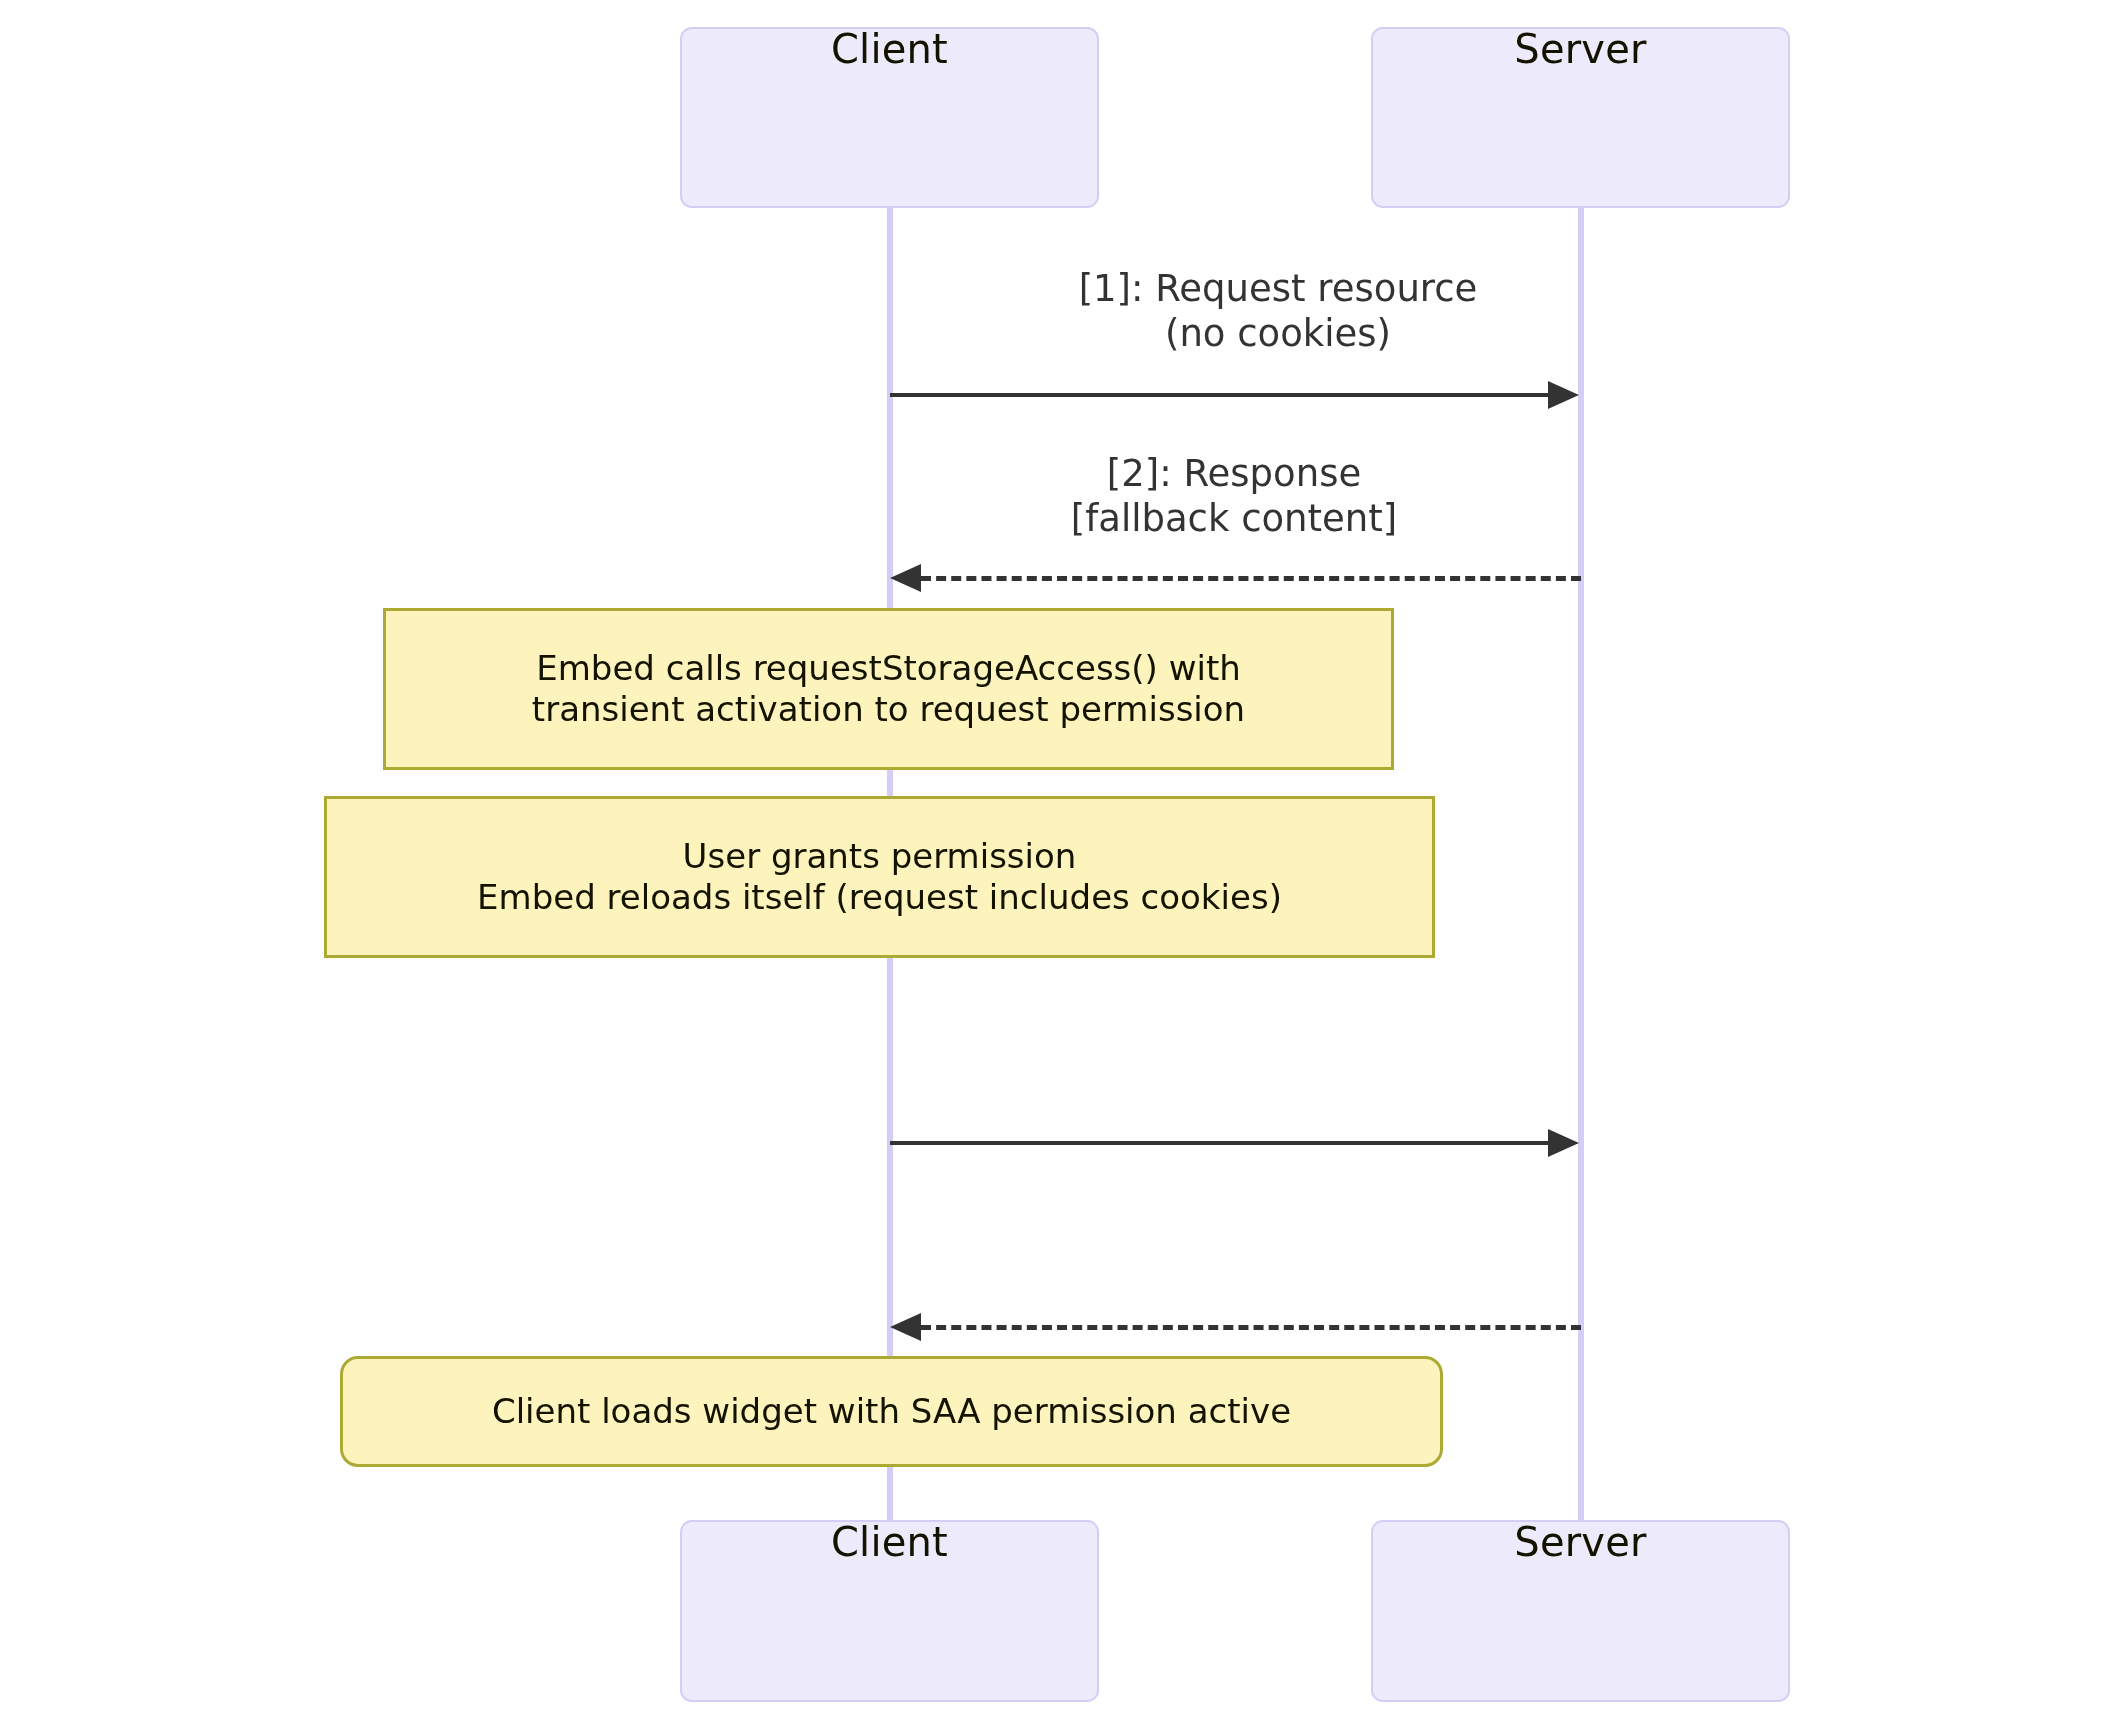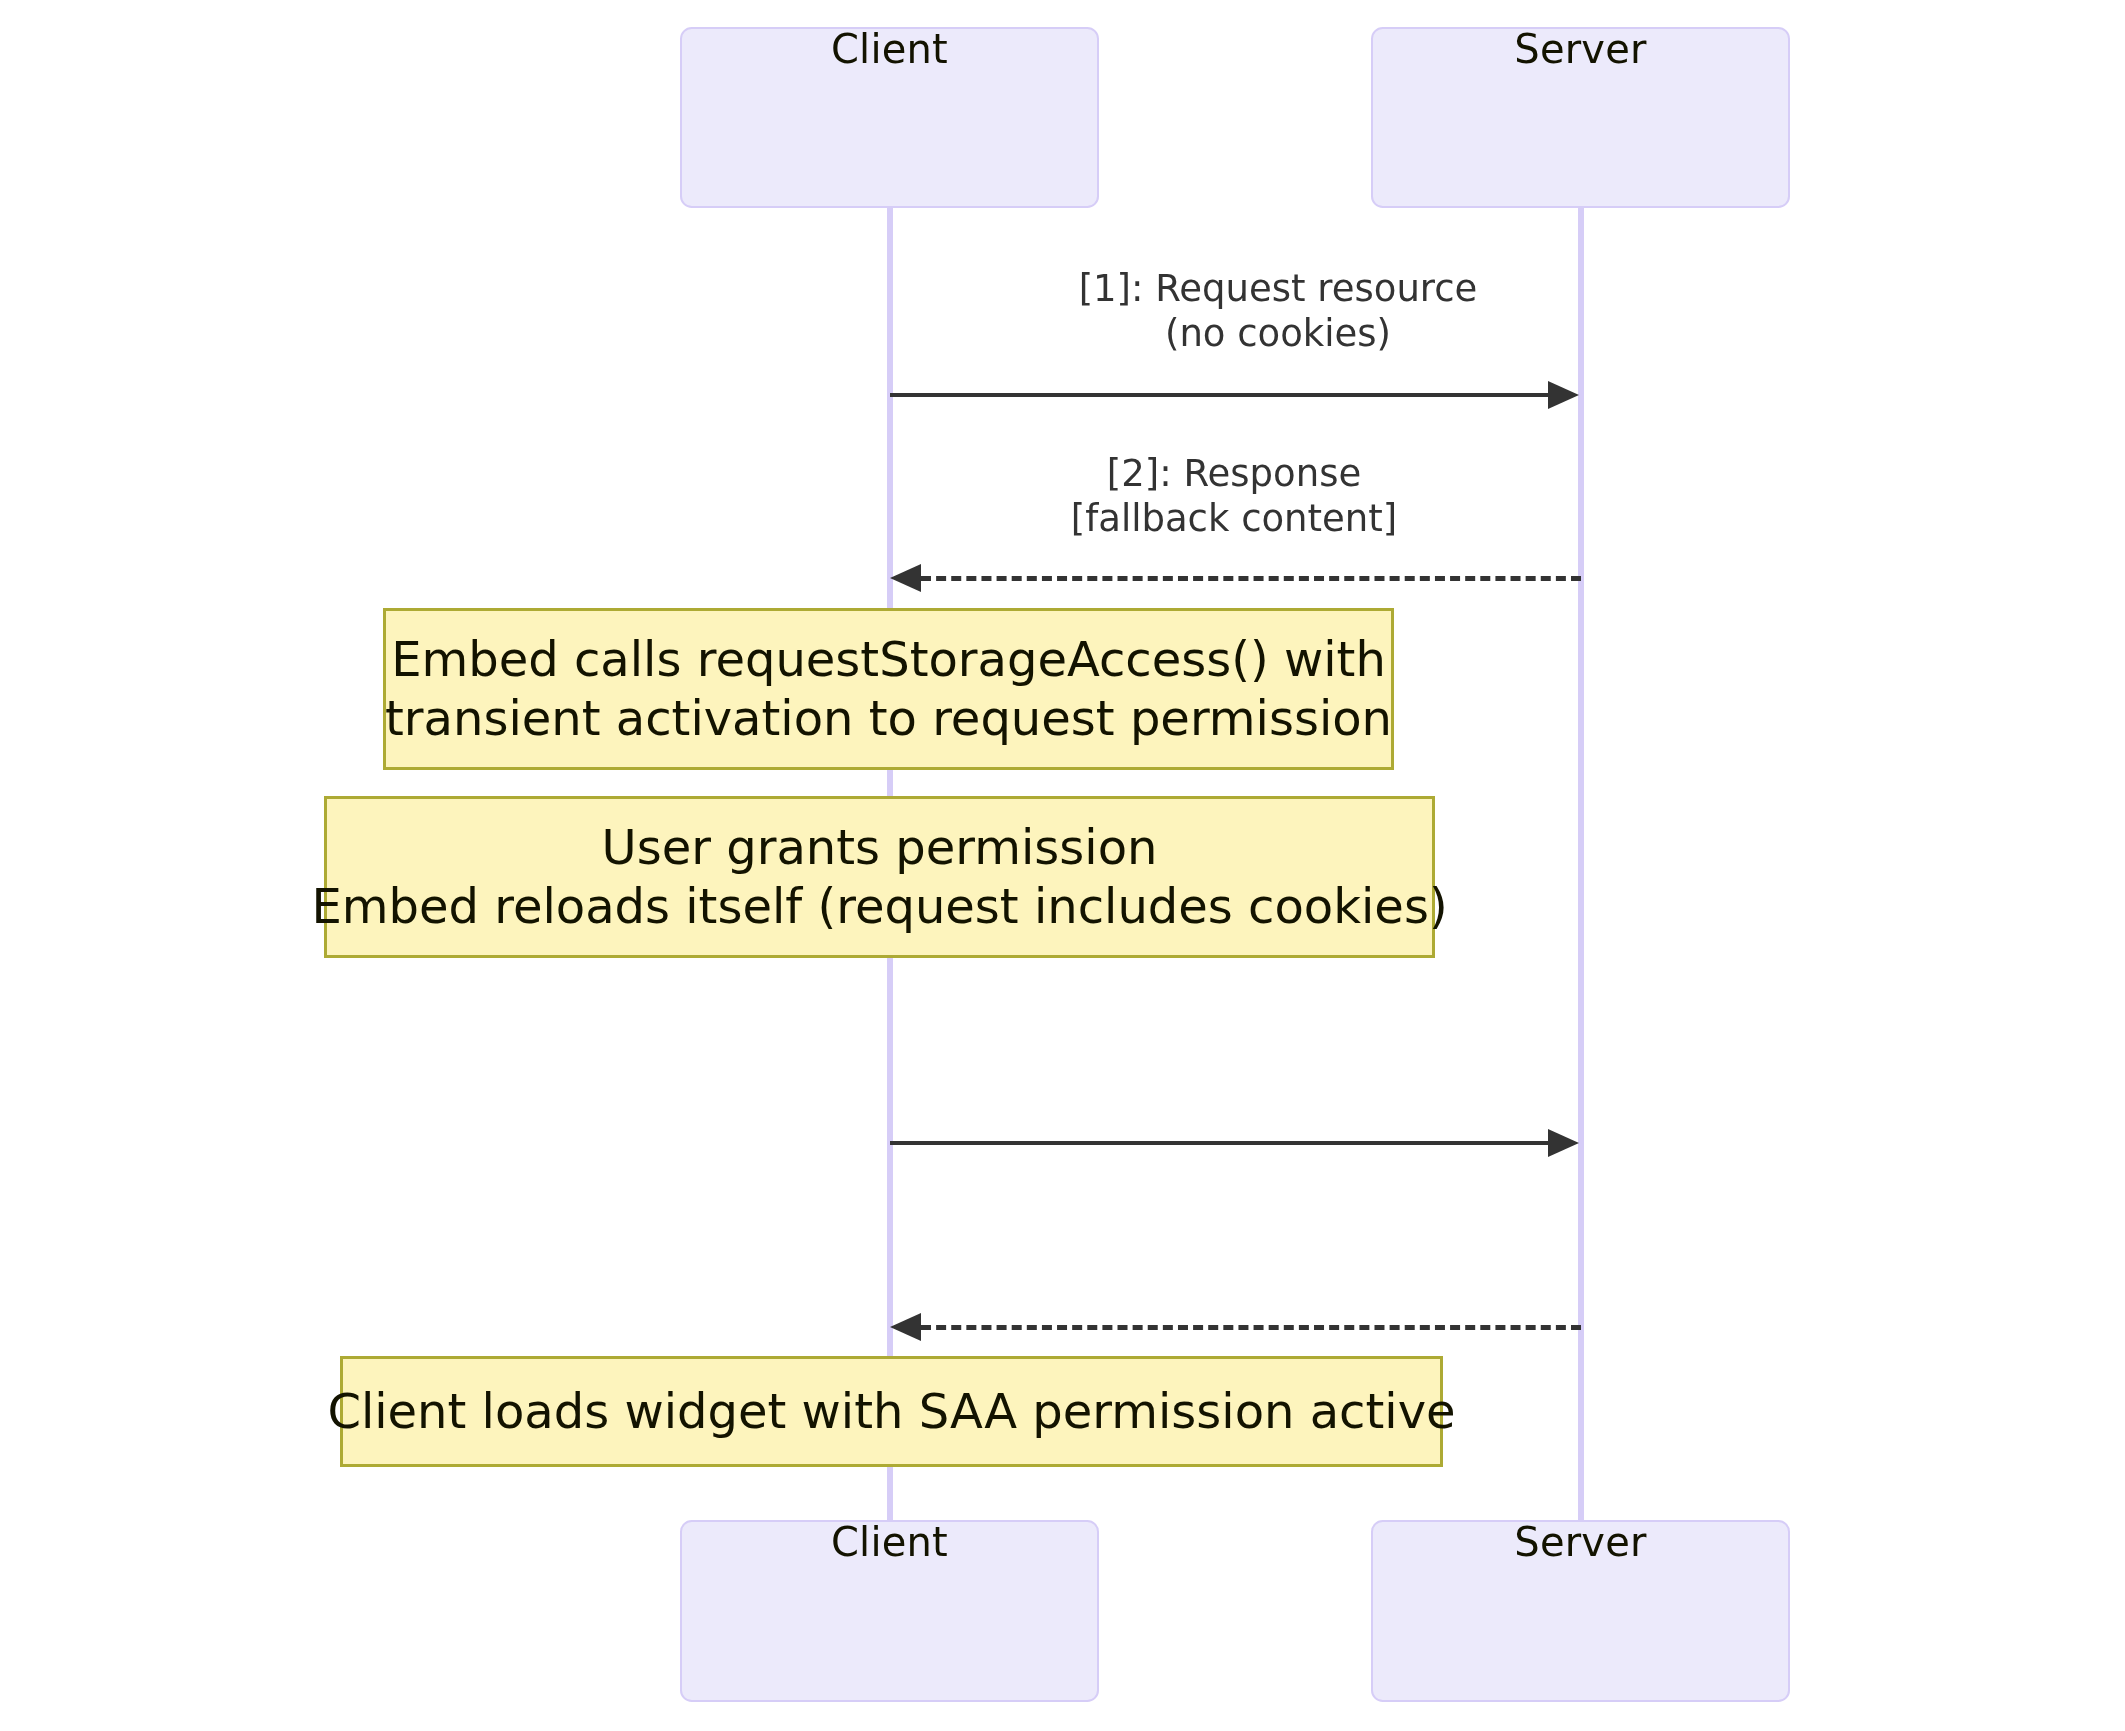--- a/index.html
+++ b/index.html
@@ -52,21 +52,21 @@
     background: #fdf4bd;
     border: 3px solid #adaa34;
     display: flex;
     flex-direction: column;
     align-items: center;
     justify-content: center;
     z-index: 5;
     padding: 0 9.9px;
   }
   .note-line {
-    font-size: 48px;
+    font-size: 34px;
     color: #131300;
     line-height: 1.22;
     text-align: center;
     white-space: nowrap;
   }
 
   
   .msg-label {
     position: absolute;
     z-index: 3;
@@ -142,21 +142,21 @@
     <div class="note-line">User grants permission</div>
     <div class="note-line">Embed reloads itself (request includes cookies)</div>
   </div>
 
   <div class="msg-line" style="left:890px; top:1141px; width:660px;"></div>
   <div class="arrowhead right" style="left:1548px; top:1129px;"></div>
 
   <div class="msg-line dashed" style="left:921px; top:1325px; width:660px;"></div>
   <div class="arrowhead left" style="left:890px; top:1313px;"></div>
 
-  <div class="note" style="left:340px; top:1356px; width:1103px; height:111px;">
+  <div class="note" style="left:340px; top:1356px; width:1103px; height:111px;border-radius:18px;">
     <div class="note-line">Client loads widget with SAA permission active</div>
   </div>
 
   <div class="actor-box" style="left:680px; top:1520px; width:419px; height:182px;">
     <span class="actor-label">Client</span>
   </div>
   <div class="actor-box" style="left:1371px; top:1520px; width:419px; height:182px;">
     <span class="actor-label">Server</span>
   </div>
 

